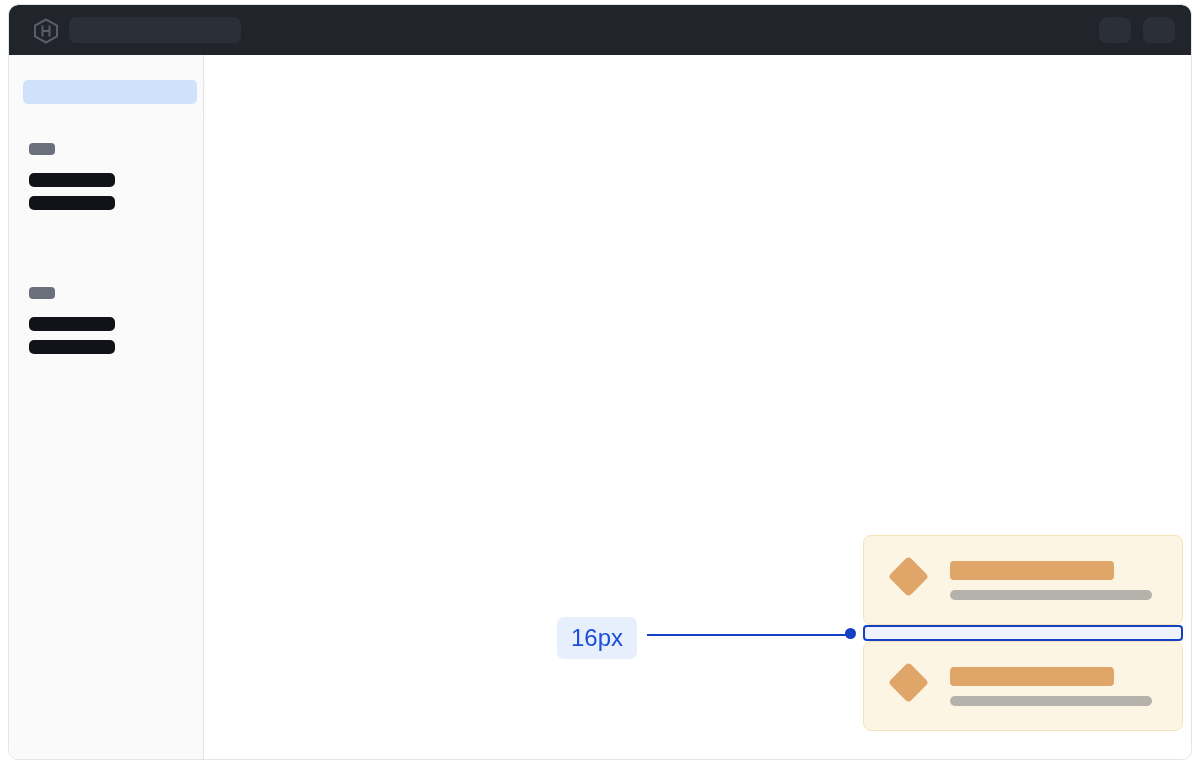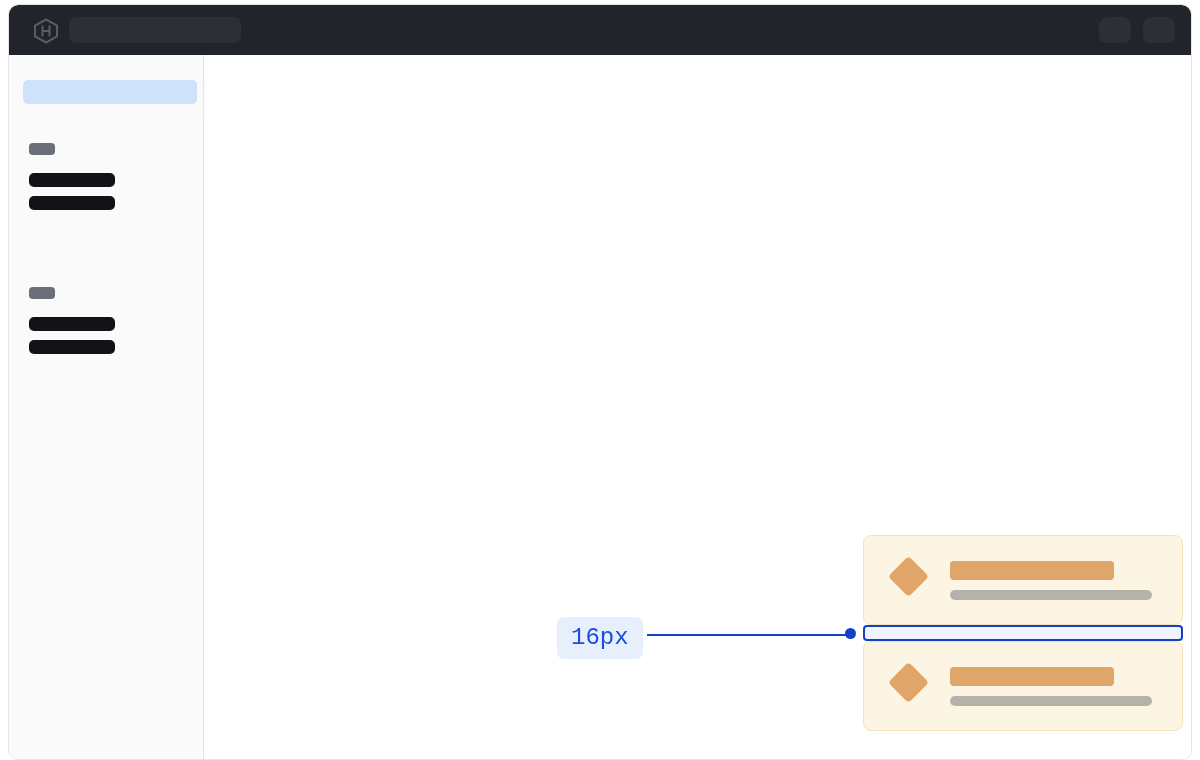--- a/index.html
+++ b/index.html
@@ -204,21 +204,21 @@
   #measure-badge {
     position: absolute;
     left: 352px;
     top: 562px;
     background: #e7effc;
     color: #1b4fd8;
     font-size: 24px;
     line-height: 1;
     padding: 9px 14px;
     border-radius: 7px;
-    font-family: Liberation Mono, monospace;
+    font-family: Liberation Sans, sans-serif;
     white-space: nowrap;
   }
 
   #measure-leader-line {
     position: absolute;
     left: 442px;
     top: 579px;
     width: 206px;
     height: 2px;
     background: #1340c4;

